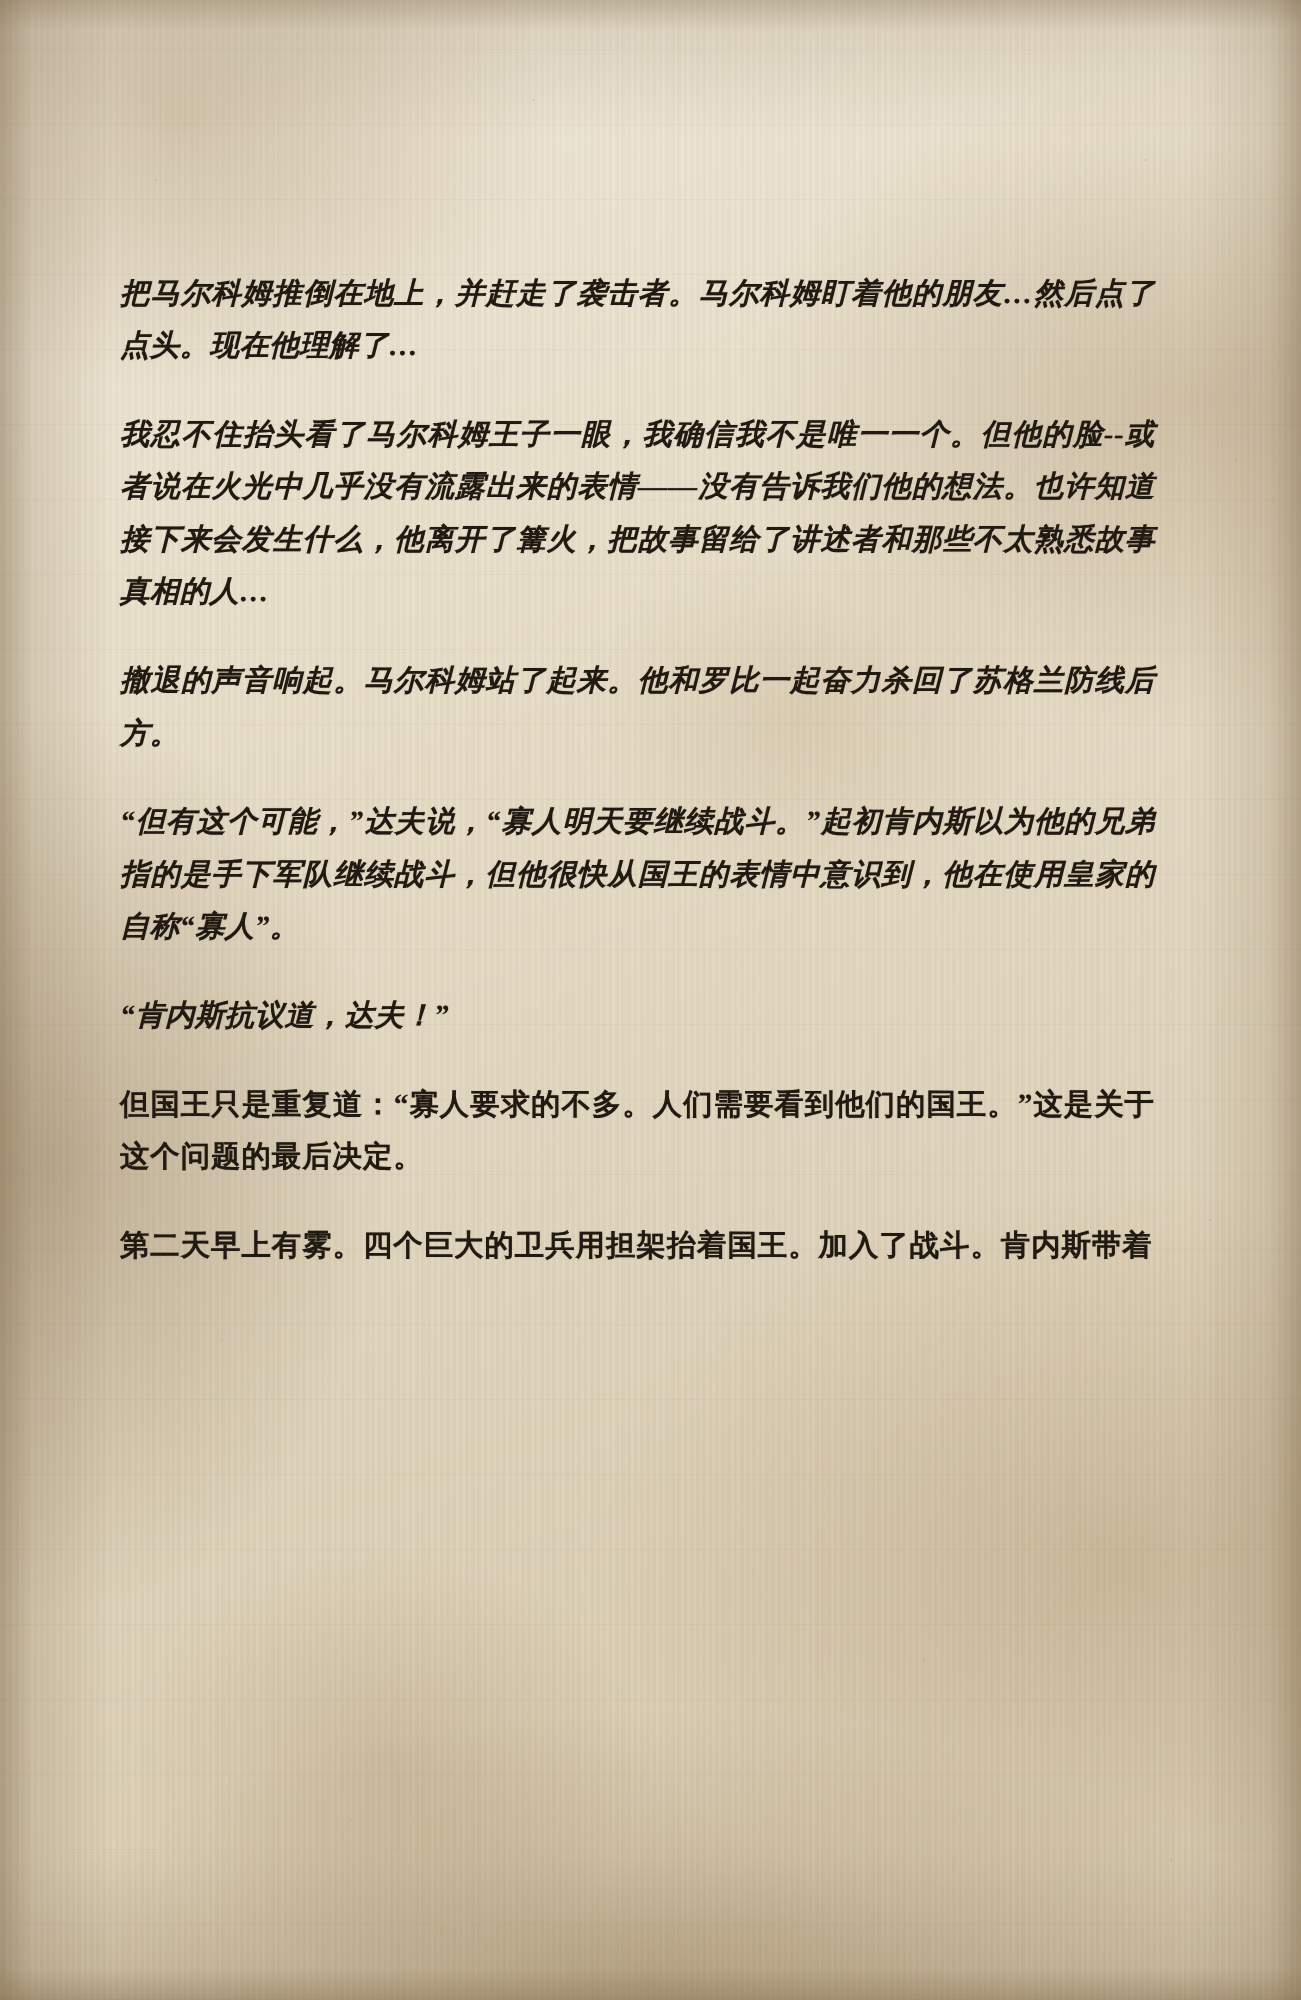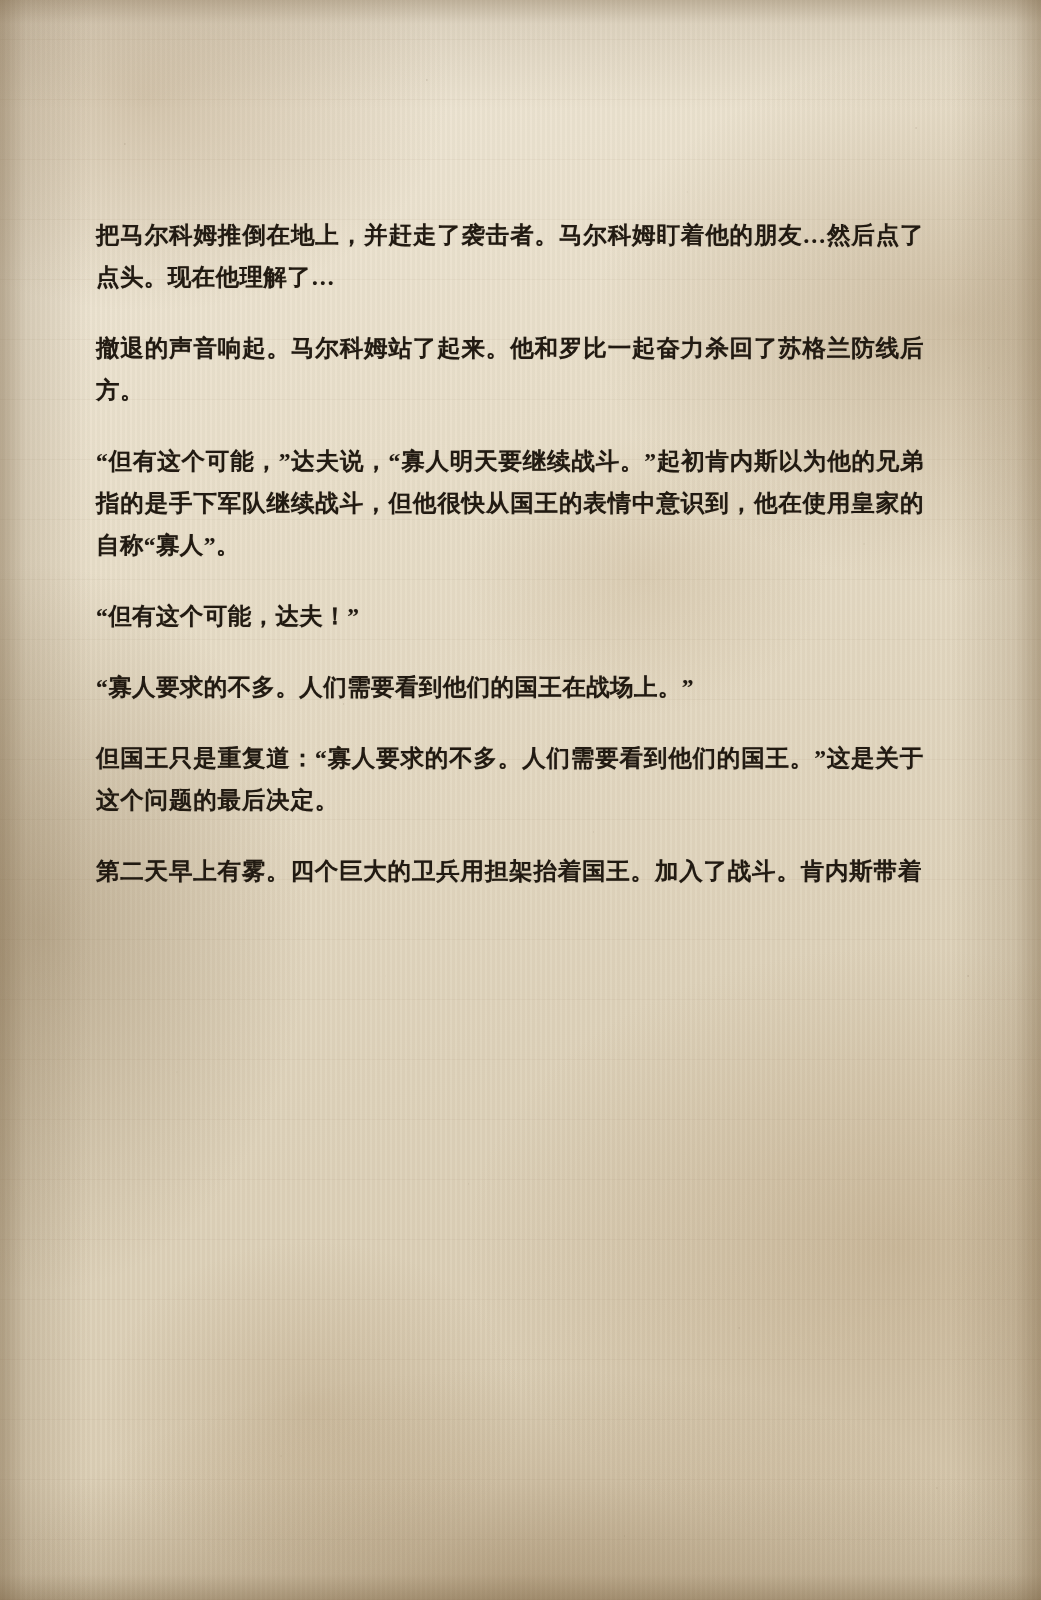--- a/index.html
+++ b/index.html
@@ -87,35 +87,36 @@
     width: 828px;
     z-index: 3;
   }
   .para {
     font-size: 23.5px;
     line-height: 42px;
     color: #211a12;
     margin: 0 0 29px 0;
     text-align: justify;
     letter-spacing: 0.4px;
+    font-style: italic;
     font-weight: 600;
     text-shadow: 0 0 0.7px rgba(40,28,14,0.45);
   }
   .para:last-child { margin-bottom: 16px; }
   .para.upright {
     font-style: normal;
     letter-spacing: 0.8px;
   }
 </style>
 </head>
 <body>
 
 <div class="page">
   <div class="content">
     <p class="para">把马尔科姆推倒在地上，并赶走了袭击者。马尔科姆盯着他的朋友…然后点了点头。现在他理解了…</p>
+    <p class="para">我忍不住抬头看了马尔科姆王子一眼，我确信我不是唯一一个。但他的脸--或者说在火光中几乎没有流露出来的表情——没有告诉我们他的想法。也许知道接下来会发生什么，他离开了篝火，把故事留给了讲述者和那些不太熟悉故事真相的人…</p>
     <p class="para">撤退的声音响起。马尔科姆站了起来。他和罗比一起奋力杀回了苏格兰防线后方。</p>
     <p class="para">“但有这个可能，”达夫说，“寡人明天要继续战斗。”起初肯内斯以为他的兄弟指的是手下军队继续战斗，但他很快从国王的表情中意识到，他在使用皇家的自称“寡人”。</p>
-    <p class="para">“但有这个可能，达夫！”</p>
-    <p class="para">“寡人要求的不多。人们需要看到他们的国王在战场上。”</p>
+    <p class="para">“肯内斯抗议道，达夫！”</p>
     <p class="para upright">但国王只是重复道：“寡人要求的不多。人们需要看到他们的国王。”这是关于这个问题的最后决定。</p>
     <p class="para upright">第二天早上有雾。四个巨大的卫兵用担架抬着国王。加入了战斗。肯内斯带着</p>
   </div>
 </div>
 
 </body></html>

